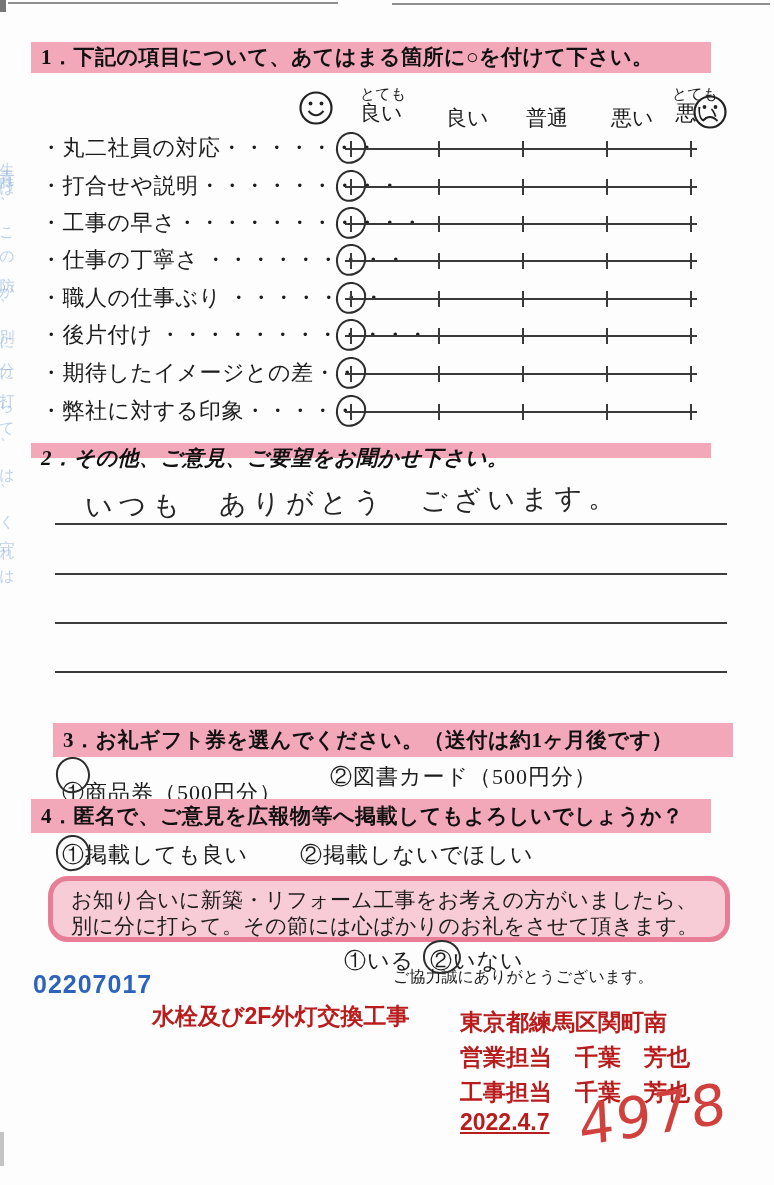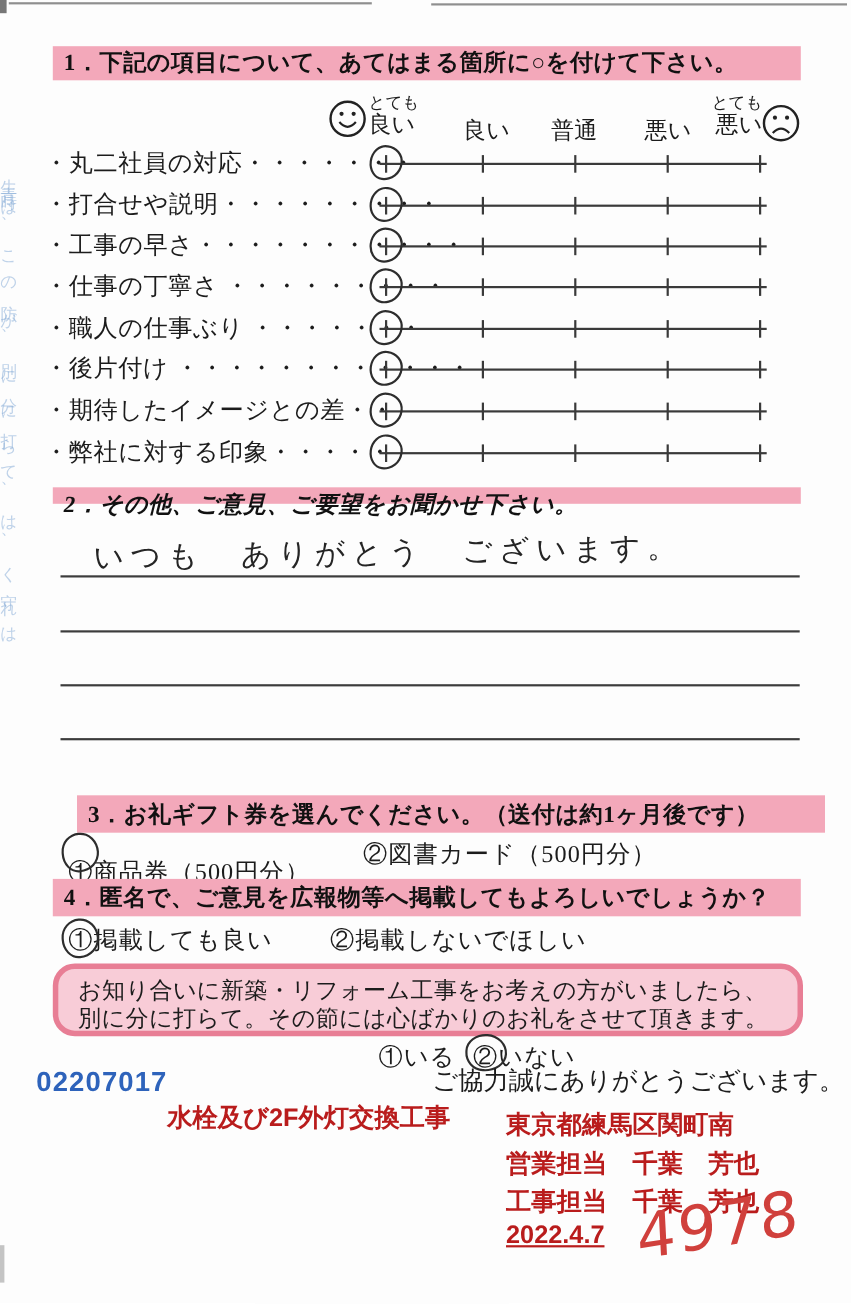--- a/index.html
+++ b/index.html
@@ -18,31 +18,31 @@
   .scanline.d { left:0; top:1132px; width:4px; height:34px; background:#c4c4c4; }
   
   .bleed {
     position:absolute; left:-3px; top:150px; height:670px;
     writing-mode:vertical-rl; text-orientation:upright;
     font-size:15px; letter-spacing:7px; color:rgba(128,168,214,0.5);
     font-family:"Liberation Sans","DejaVu Sans",sans-serif;
   }
   
   .bar {
-    position:absolute; left:48px; width:680px; background:#f3a8ba;
+    position:absolute; left:31px; width:680px; background:#f3a8ba;
     font-weight:bold; font-size:21px; line-height:31px;
     padding-left:10px; color:#111; letter-spacing:0.5px;
   }
   .bar.s1 { top:42px;  height:31px; }
   .bar.s2 { top:443px; height:15px;font-style:italic; }
   .bar.s3 { top:723px; height:34px; line-height:34px;margin-left:22px; }
   .bar.s4 { top:799px; height:34px; line-height:34px; }
   
   .face { position:absolute; }
-  .scale-head { position:absolute; font-size:20px; white-space:nowrap; }
+  .scale-head { position:absolute; font-size:20px; white-space:nowrap;margin-left:25px; }
   .scale-head .small { display:block; font-size:15px; line-height:15px; }
   .scale-head .big   { display:block; font-size:21px; line-height:22px; }
   .lab-vg { left:335px; top:87px; }
   .lab-g  { left:421px; top:104px; font-size:21px; }
   .lab-n  { left:501px; top:104px; font-size:21px; }
   .lab-b  { left:586px; top:104px; font-size:21px; }
   .lab-vb { left:647px; top:87px; text-align:right; }
   
   .row { position:absolute; left:0; width:774px; height:38px; }
   .item-label {
@@ -76,21 +76,21 @@
   .refbox {
     position:absolute; left:48px; top:876px; width:682px; height:66px;
     background:#f8ccd7; border:5px solid #e87e95; border-radius:20px;
     padding:6px 0 0 18px; font-size:21px; line-height:26px; letter-spacing:0.3px;
   }
   
   .serial {
     position:absolute; left:33px; top:970px; font-size:25px; font-weight:bold;
     color:#2e63bb; font-family:"Liberation Sans","DejaVu Sans",sans-serif; letter-spacing:1px;
   }
-  .thanks { position:absolute; left:393px; top:967px; font-size:23px; }
+  .thanks { position:absolute; left:393px; top:967px; font-size:16px; }
   .blue-sans {
     position:absolute; color:#b91c1c; font-weight:bold;
     font-family:"Liberation Sans","DejaVu Sans",sans-serif; white-space:nowrap;
   }
   .project { left:152px; top:1001px; font-size:23px; }
   .addr    { left:460px; top:1007px; font-size:23px; }
   .rep1    { left:460px; top:1042px; font-size:23px; }
   .rep2    { left:460px; top:1077px; font-size:23px; }
   .fdate   { left:460px; top:1109px; font-size:23px;text-decoration:underline; }
   .rednum {

